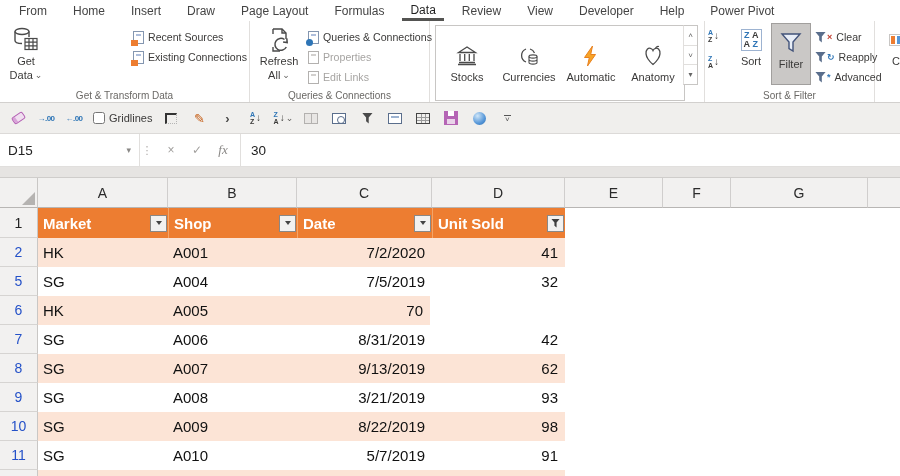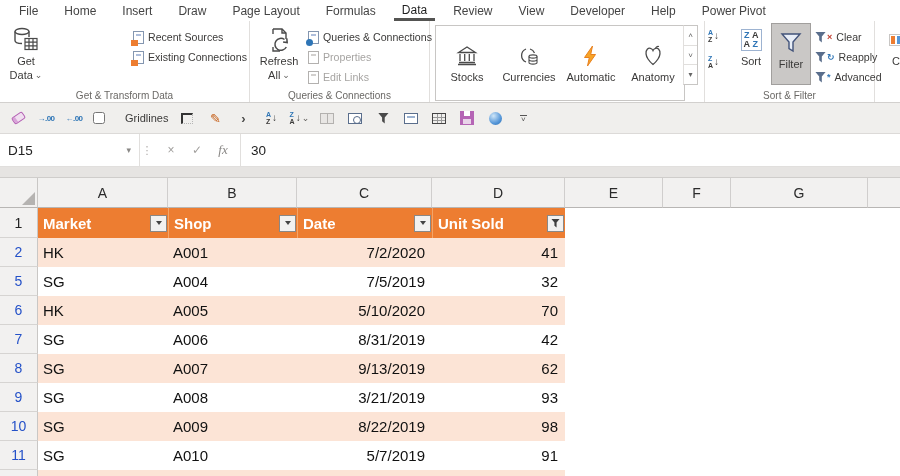--- a/index.html
+++ b/index.html
@@ -63,21 +63,21 @@
   .i-form{width:14px;height:11px;border:1px solid #5a6e8c;background:#fff;position:relative}
   .i-form::after{content:"";position:absolute;left:2px;right:2px;top:2px;height:2px;background:#9db3d1}
   .i-table{width:14px;height:11px;border:1px solid #444;background:linear-gradient(to right,transparent 0 4px,#999 4px 5px,transparent 5px 8px,#999 8px 9px,transparent 9px),linear-gradient(to bottom,transparent 0 3px,#999 3px 4px,transparent 4px 6px,#999 6px 7px,transparent 7px)}
   .i-save{width:14px;height:14px;background:#b565b5;position:relative}
   .i-save::before{content:"";position:absolute;left:4px;top:0;width:6px;height:5px;background:#fff}
   .i-save::after{content:"";position:absolute;left:3px;bottom:1px;width:8px;height:5px;background:#e9d4e9}
   .i-sphere{width:13px;height:13px;border-radius:50%;background:radial-gradient(circle at 35% 30%,#cfe6f8,#5596d8 60%,#2a6cb0)}
   .qmore{display:flex;flex-direction:column;align-items:center}
   .qmore .bar{width:7px;height:1px;background:#555;margin-bottom:1px}
   .qmore .cv{font-size:8px;line-height:5px;color:#555}
-  .gl-check{display:flex;align-items:center;gap:20px}
+  .gl-check{display:flex;align-items:center;gap:4px}
   input[type=checkbox]{width:12px;height:12px}
 
   
   .fbar{position:absolute;top:134px;left:0;right:0;height:33px;background:#fff;display:flex;align-items:stretch;border-bottom:1px solid #e1dfdd}
   .namebox{width:140px;position:relative;display:flex;align-items:center;padding-left:8px;font-size:13.5px;color:#222;border-right:1px solid #e1dfdd}
   .nbdrop{position:absolute;right:8px;font-size:9px;color:#8a8886}
   .fdots{width:14px;display:flex;align-items:center;justify-content:center;color:#b0aeab;font-size:11px}
   .fbtns{display:flex;align-items:center;padding:0 6px;border-right:1px solid #e1dfdd;gap:4px}
   .fbtn2{width:22px;text-align:center;color:#a19f9d;font-size:12px}
   .fx{font-style:italic;font-family:"Liberation Serif",serif;color:#8a8886;font-size:13px}
@@ -112,21 +112,21 @@
   .ttc-icon{width:14px;height:12px;position:relative;background:#fff;border:1px solid #c8c6c4}
   .ttc-icon::before{content:"";position:absolute;left:1px;top:1px;bottom:1px;width:4px;background:#ed7d31}
   .ttc-icon::after{content:"";position:absolute;right:1px;top:1px;bottom:1px;width:4px;background:#5596d8}
 </style>
 </head>
 <body>
 
 <div class="app">
 
   <div class="tabbar">
-    <div class="tab">File</div>
+    <div class="tab">From</div>
     <div class="tab">Home</div>
     <div class="tab">Insert</div>
     <div class="tab">Draw</div>
     <div class="tab">Page Layout</div>
     <div class="tab">Formulas</div>
     <div class="tab active">Data</div>
     <div class="tab">Review</div>
     <div class="tab">View</div>
     <div class="tab">Developer</div>
     <div class="tab">Help</div>
@@ -452,21 +452,20 @@
       <div class="dc w-a">SG</div>
       <div class="dc w-b">A004</div>
       <div class="dc w-c num">7/5/2019</div>
       <div class="dc w-d num">32</div>
       <div class="fill"></div>
     </div>
     <div class="trow">
       <div class="rn">6</div>
       <div class="dc w-a band">HK</div>
       <div class="dc w-b band">A005</div>
-      <div class="dc w-c band num">5/10/2020</div>
       <div class="dc w-d band num">70</div>
       <div class="fill"></div>
     </div>
     <div class="trow">
       <div class="rn">7</div>
       <div class="dc w-a">SG</div>
       <div class="dc w-b">A006</div>
       <div class="dc w-c num">8/31/2019</div>
       <div class="dc w-d num">42</div>
       <div class="fill"></div>

